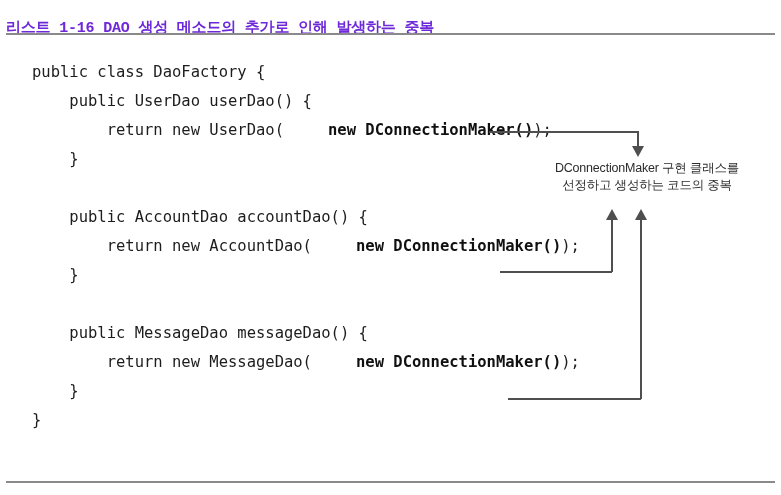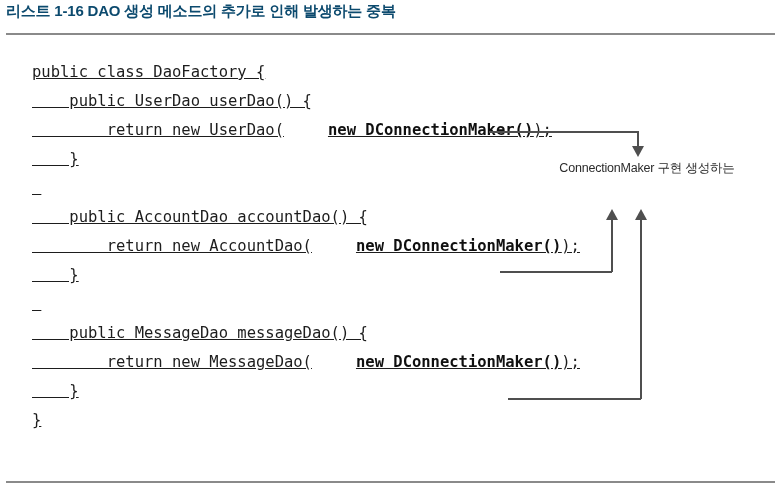--- a/index.html
+++ b/index.html
@@ -13,26 +13,26 @@
     height: 495px;
     background: #ffffff;
     overflow: hidden;
     font-family: "Liberation Sans", sans-serif;
   }
 
   
   .caption {
     position: absolute;
     left: 6px;
-    top: 2px;
+    top: 18px;
     width: 760px;
-    font-family: Liberation Sans, sans-serif;
+    font-family: Liberation Mono, monospace;
     font-size: 15px;
     font-weight: bold;
-    color: #0c4a6e;
+    color: #6d28d9;
     letter-spacing: -0.2px;
     white-space: nowrap;
   }
   .rule-top {
     position: absolute;
     left: 6px;
     top: 33px;
     width: 769px;
     height: 2px;
     background: #8a8a8a;
@@ -49,21 +49,20 @@
   
   .code {
     position: absolute;
     left: 32px;
     top: 58px;
     font-family: "DejaVu Sans Mono", "Liberation Mono", monospace;
     font-size: 15.5px;
     line-height: 29px;
     color: #1d1d1d;
     white-space: pre;
-    text-decoration: underline;
   }
   .code .ln {
     height: 29px;
     white-space: pre;
   }
   .code b {
     font-weight: bold;
     color: #101010;
     margin-left: 44px;
   }
@@ -119,18 +118,19 @@
 
   <div class="lead h" style="left:500px; top:271px; width:112px;"></div>
   <div class="lead v" style="left:611px; top:219px; height:53px;"></div>
   <div class="arrowhead arrow-up" style="left:606px; top:209px;"></div>
 
   <div class="lead h" style="left:508px; top:398px; width:133px;"></div>
   <div class="lead v" style="left:640px; top:219px; height:180px;"></div>
   <div class="arrowhead arrow-up" style="left:635px; top:209px;"></div>
 
   <div class="annot">
-    <div>ConnectionMaker 구현 생성하는</div>
+    <div>DConnectionMaker 구현 클래스를</div>
+    <div>선정하고 생성하는 코드의 중복</div>
   </div>
 
   <div class="rule-bottom"></div>
 
 </div>
 
 </body></html>

